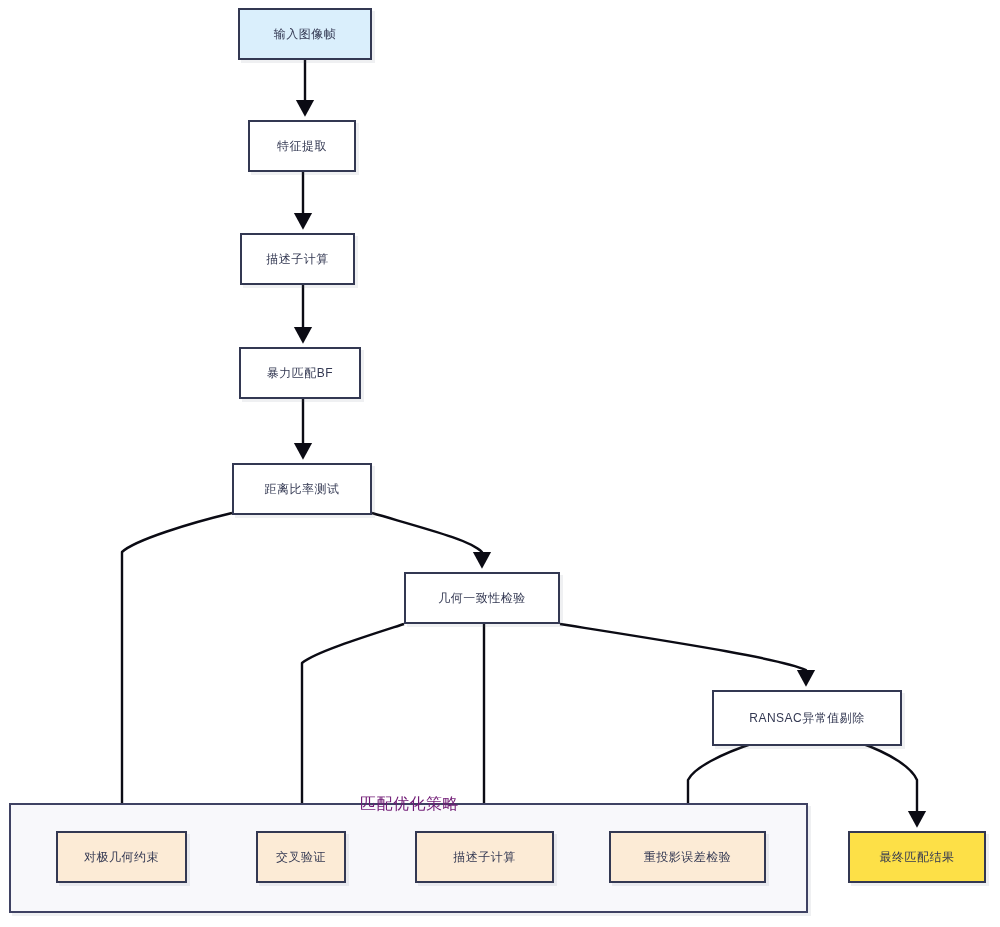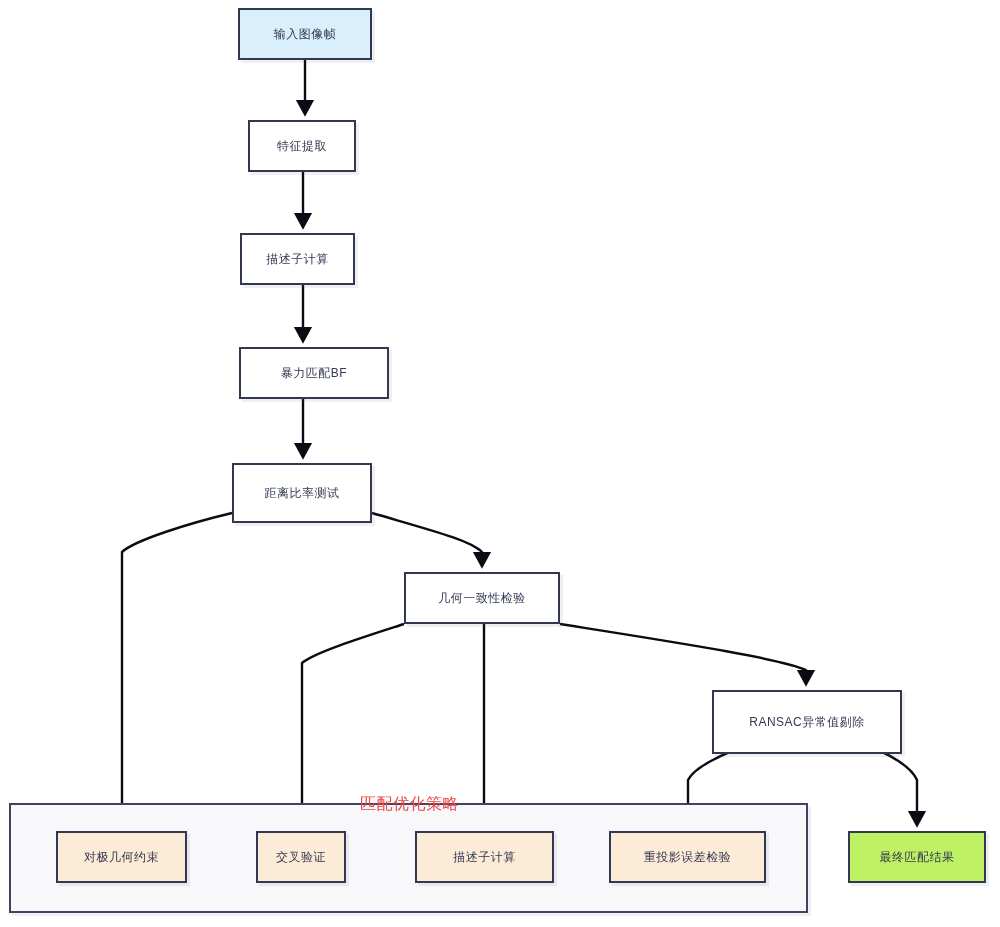--- a/index.html
+++ b/index.html
@@ -37,35 +37,35 @@
     align-items: center;
     justify-content: center;
     font-size: 12px;
     color: #333852;
     letter-spacing: 0.5px;
     box-shadow: 3px 3px 0px 0px rgba(100,105,130,0.10);
     z-index: 3;
   }
   .node.blue   { background: #daeffc; }
   .node.cream  { background: #fcebd6; }
-  .node.green  { background: #bef264; }
+  .node.green  { background: #fde047; }
   .node.plain  { background: #ffffff; }
 
   .cluster {
     position: absolute;
     box-sizing: border-box;
     border: 2px solid #3f4263;
     background: #f8f8fb;
     box-shadow: 3px 3px 0px 0px rgba(100,105,130,0.10);
     z-index: 1;
   }
   .cluster-label {
     position: absolute;
     font-size: 16px;
-    color: #ef4444;
+    color: #701a75;
     white-space: nowrap;
     z-index: 2;
     letter-spacing: 0.5px;
   }
 </style>
 </head>
 <body>
 
 <div id="canvas">
 
@@ -96,30 +96,30 @@
   <div id="node-group">
       <div class="node blue" style="left: 238px; top: 8px; width: 134px; height: 52px;">
         <span>输入图像帧</span>
       </div>
       <div class="node plain" style="left: 248px; top: 120px; width: 108px; height: 52px;">
         <span>特征提取</span>
       </div>
       <div class="node plain" style="left: 240px; top: 233px; width: 115px; height: 52px;">
         <span>描述子计算</span>
       </div>
-      <div class="node plain" style="left: 239px; top: 347px; width: 150px; height: 52px;">
+      <div class="node plain" style="left: 239px; top: 347px; width: 122px; height: 52px;">
         <span>暴力匹配BF</span>
       </div>
-      <div class="node plain" style="left: 232px; top: 463px; width: 140px; height: 60px;">
+      <div class="node plain" style="left: 232px; top: 463px; width: 140px; height: 52px;">
         <span>距离比率测试</span>
       </div>
       <div class="node plain" style="left: 404px; top: 572px; width: 156px; height: 52px;">
         <span>几何一致性检验</span>
       </div>
-      <div class="node plain" style="left: 712px; top: 690px; width: 190px; height: 64px;">
+      <div class="node plain" style="left: 712px; top: 690px; width: 190px; height: 56px;">
         <span>RANSAC异常值剔除</span>
       </div>
       <div class="node cream" style="left: 56px; top: 831px; width: 131px; height: 52px;">
         <span>对极几何约束</span>
       </div>
       <div class="node cream" style="left: 256px; top: 831px; width: 90px; height: 52px;">
         <span>交叉验证</span>
       </div>
       <div class="node cream" style="left: 415px; top: 831px; width: 139px; height: 52px;">
         <span>描述子计算</span>

